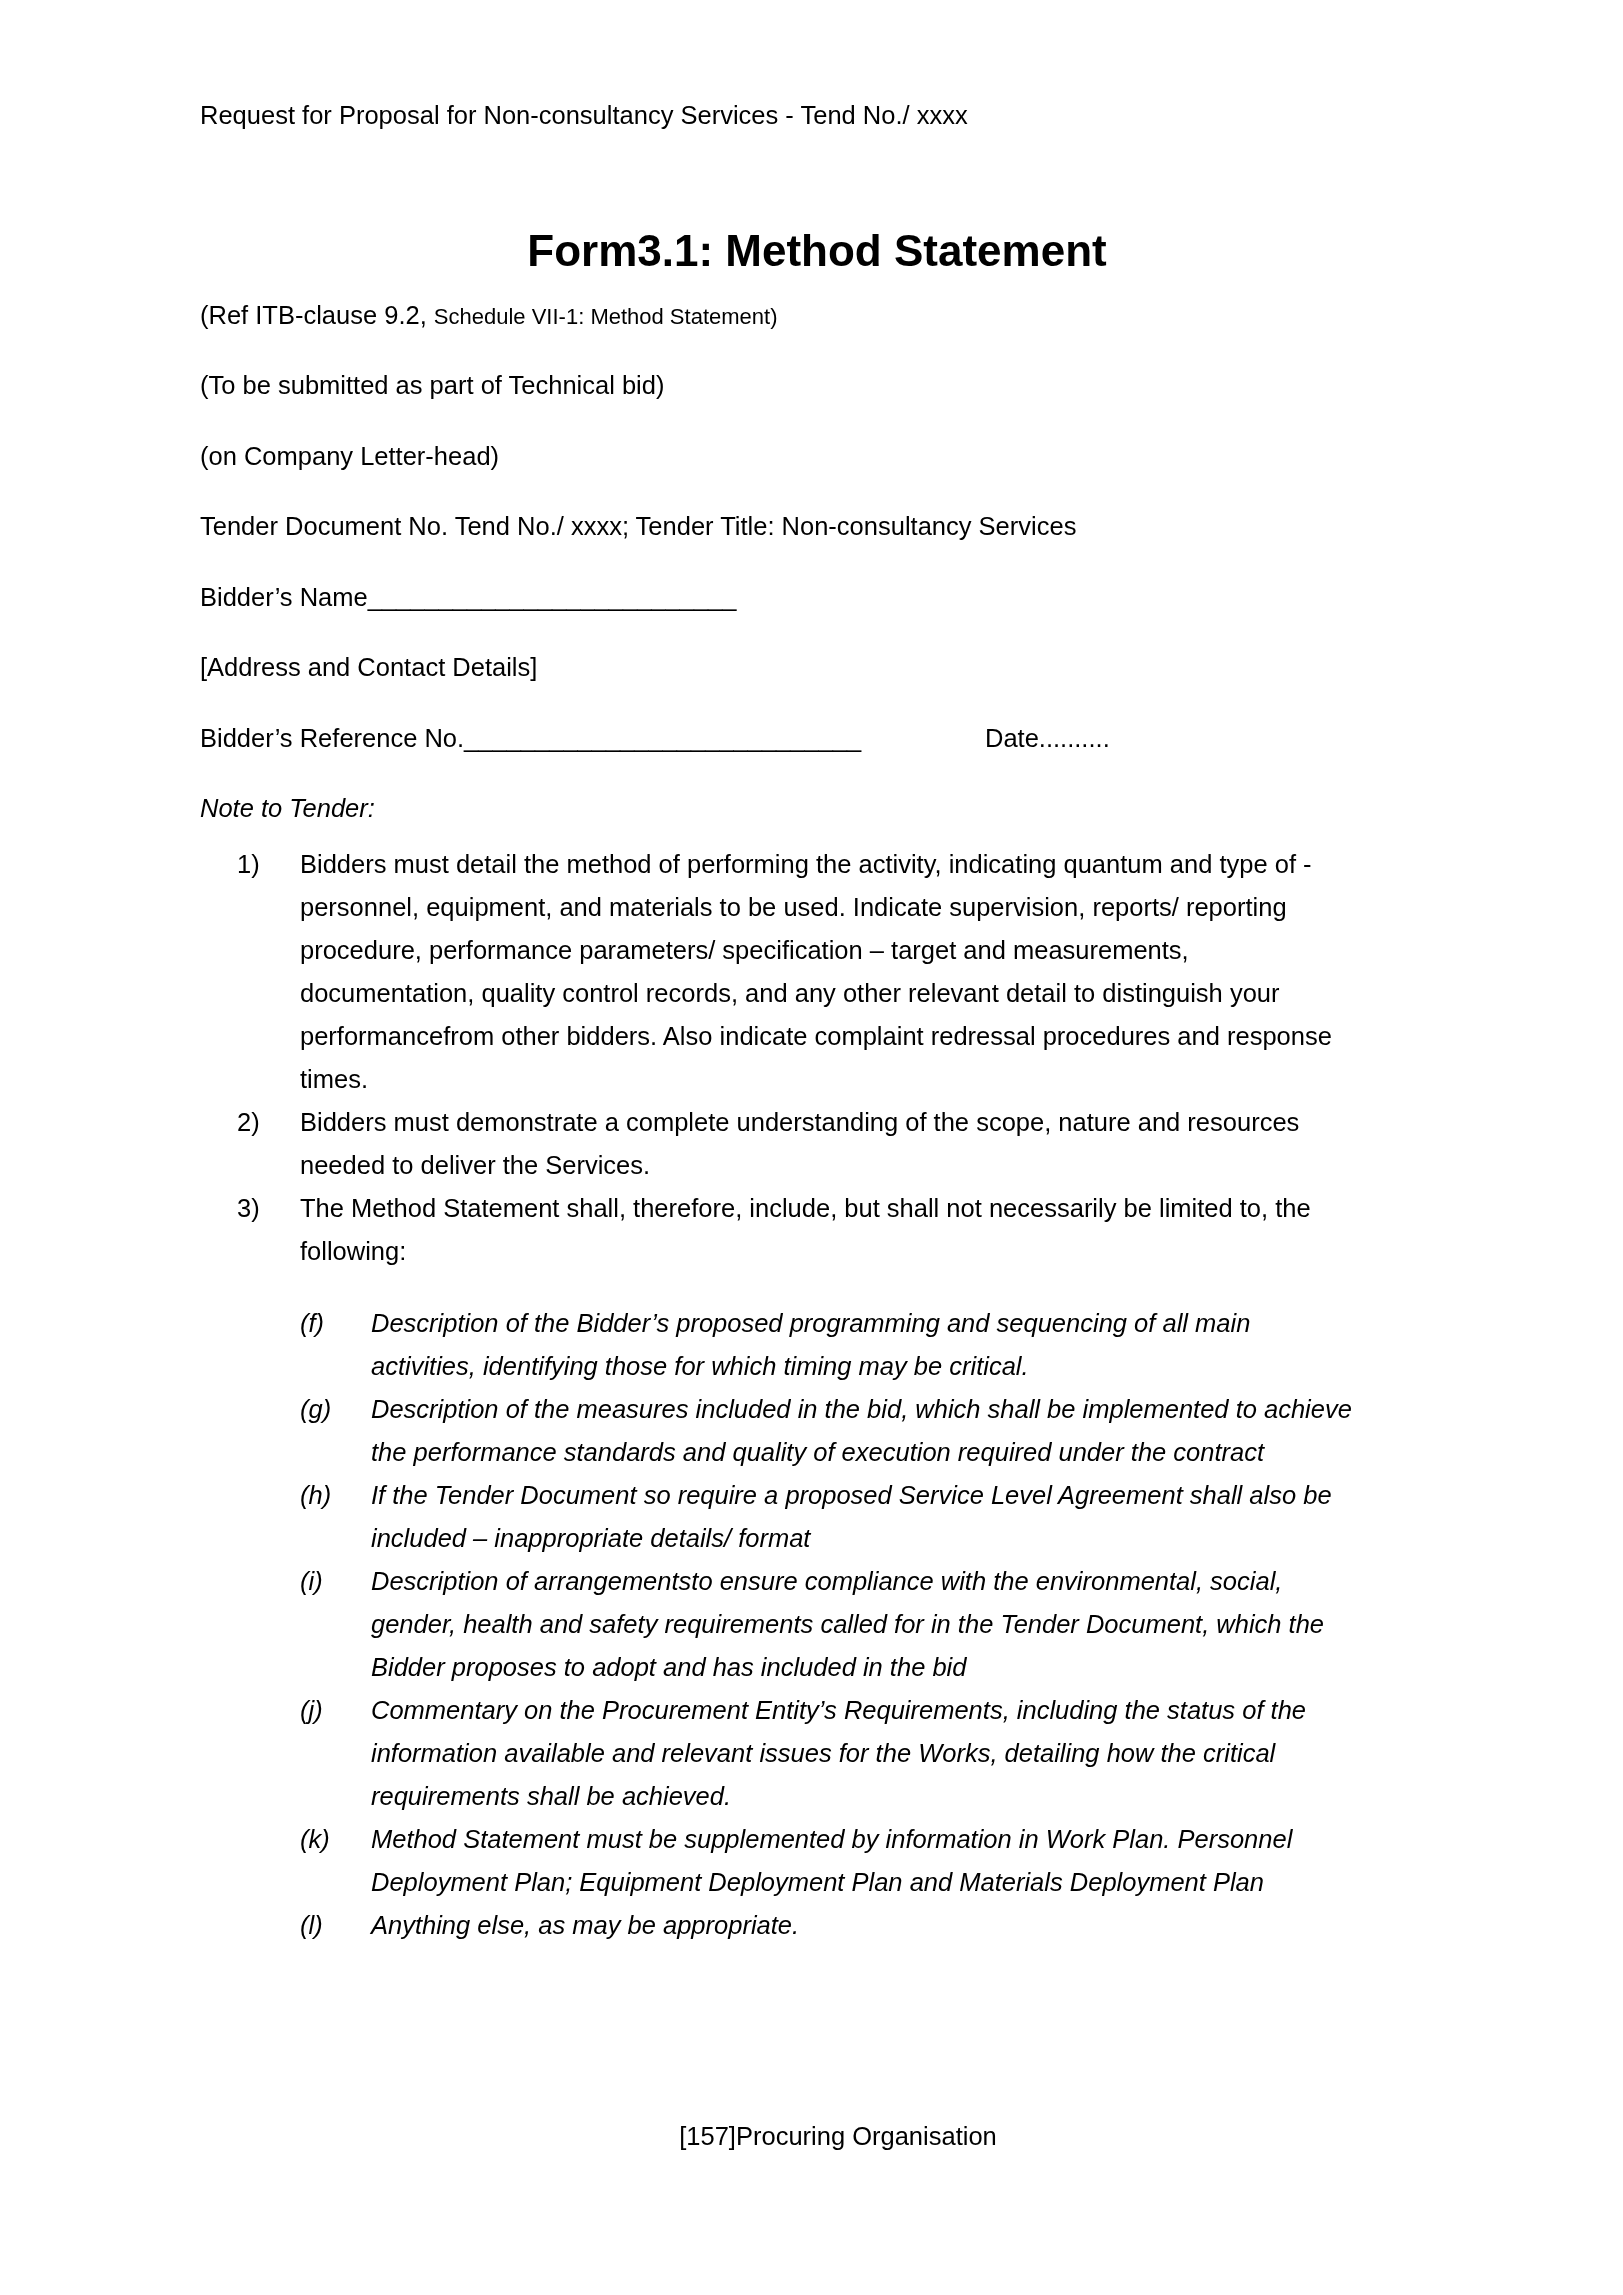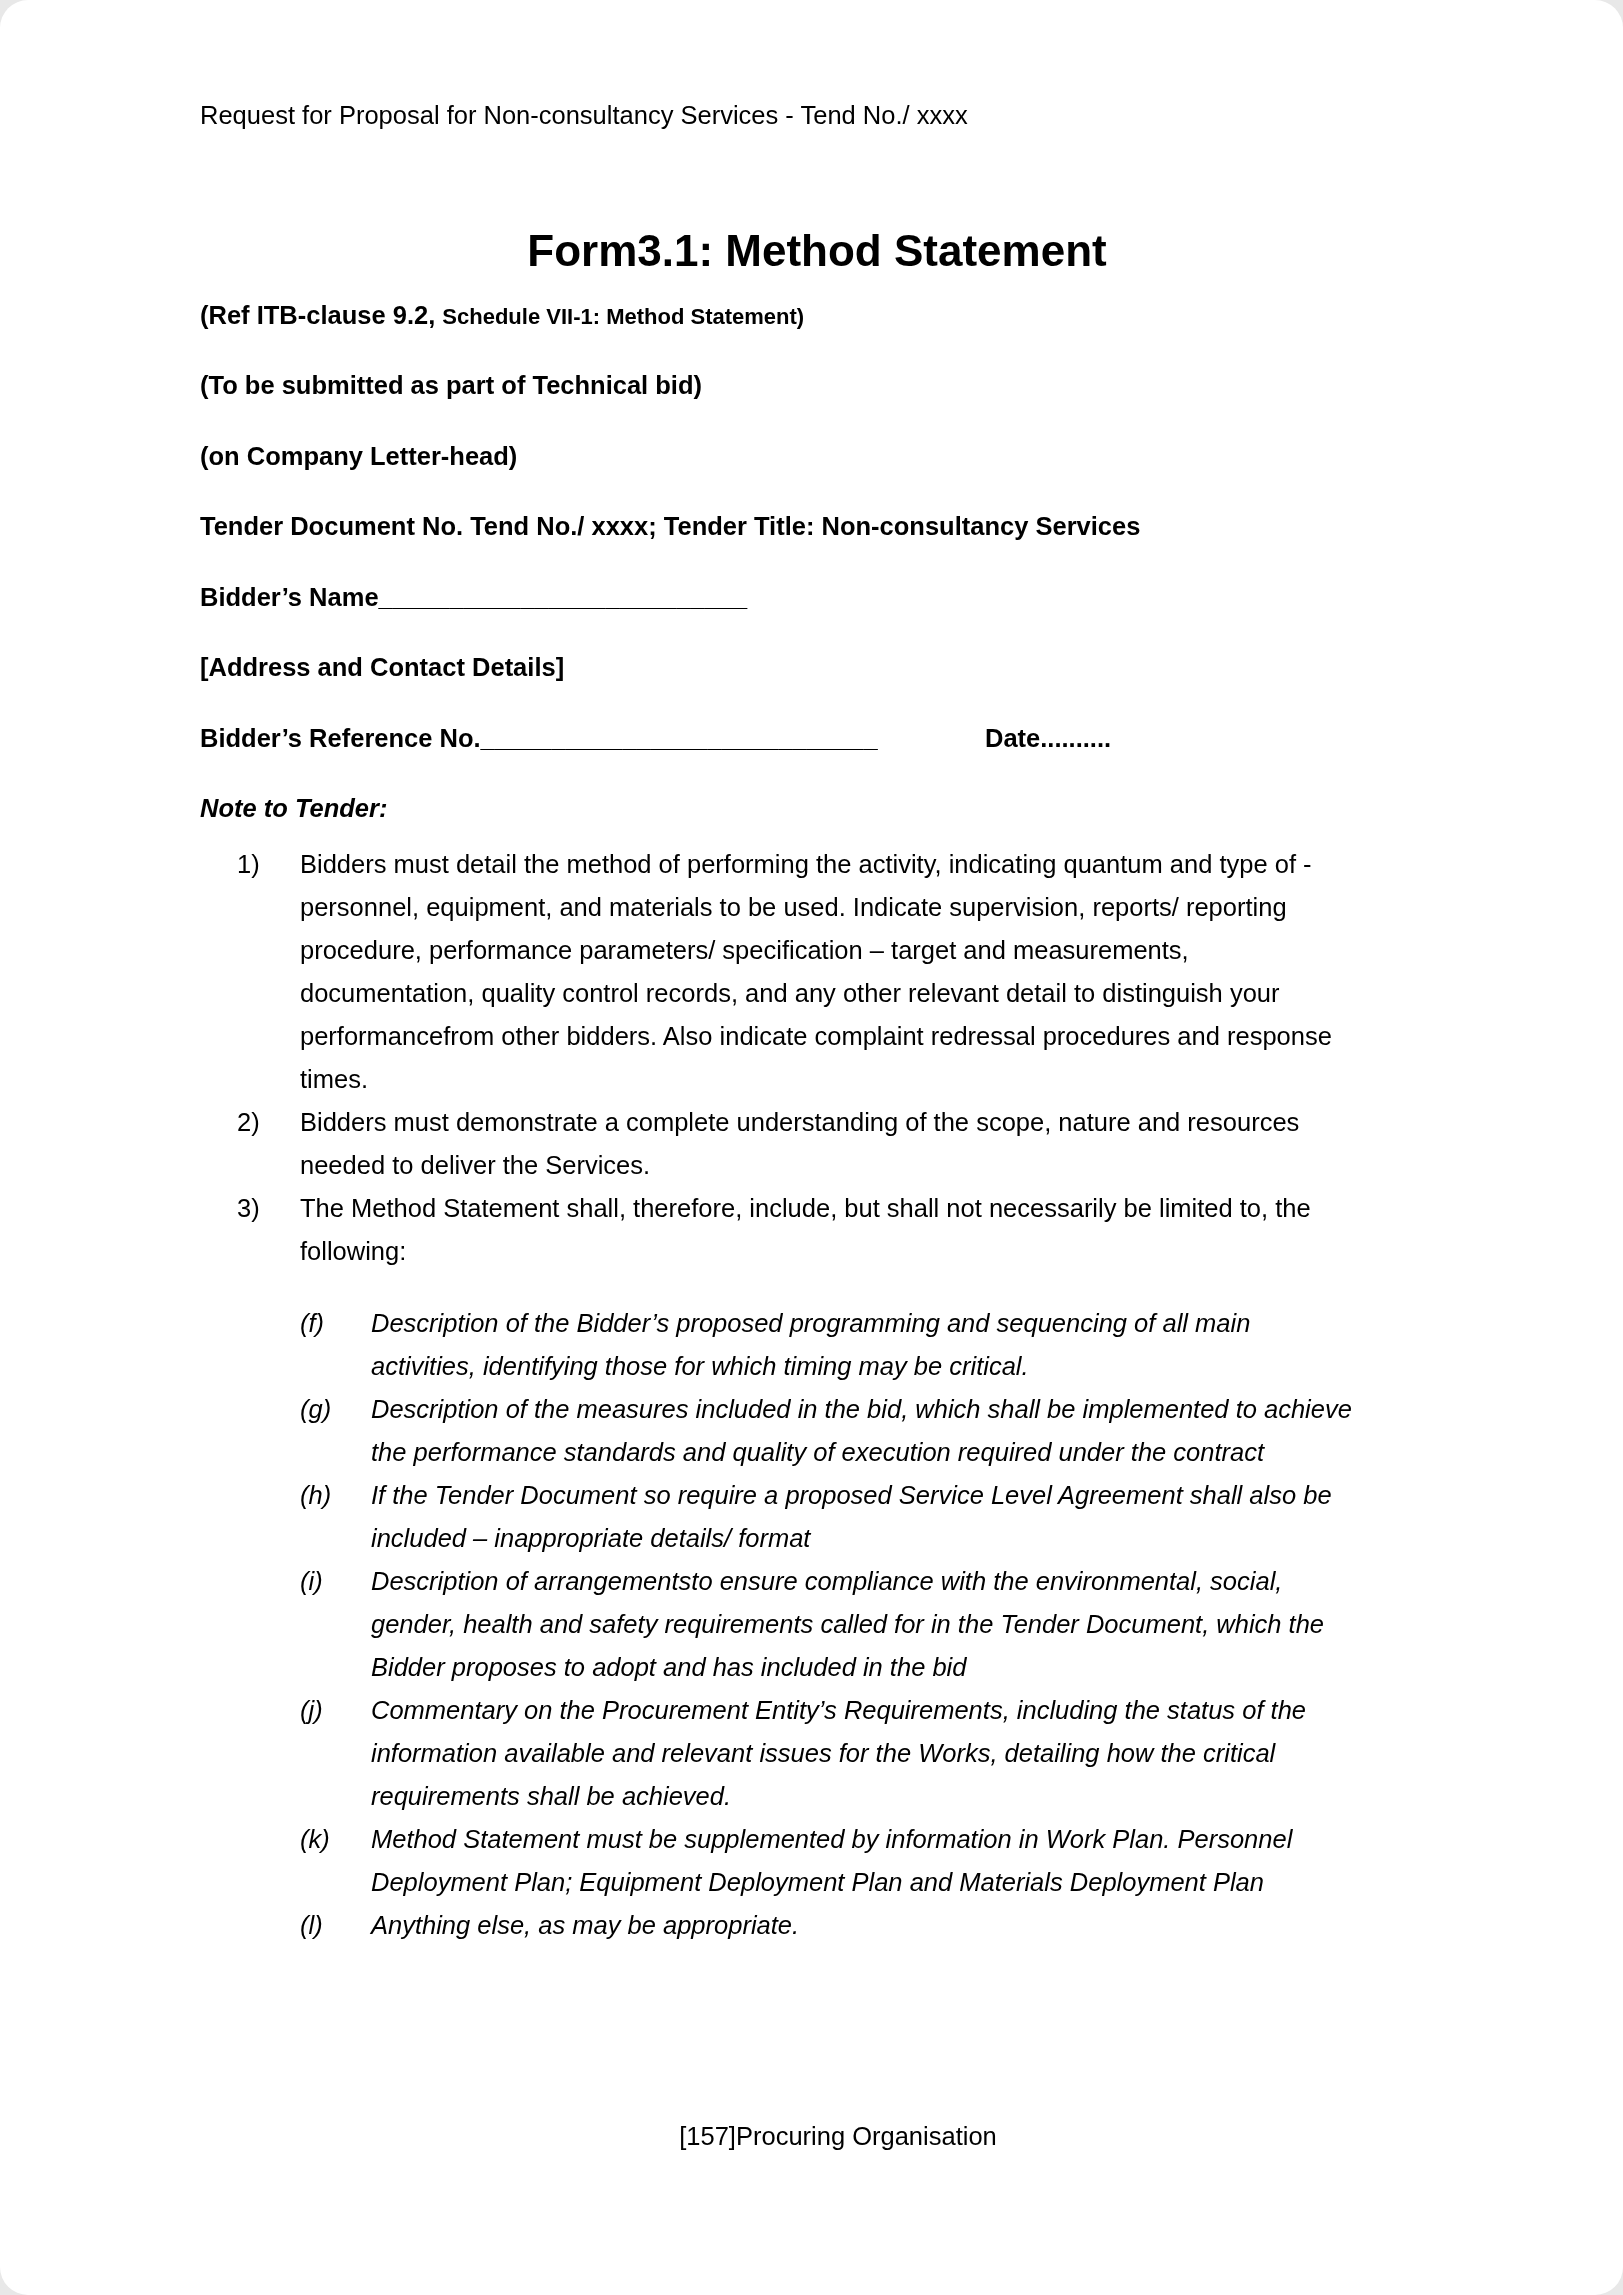--- a/index.html
+++ b/index.html
@@ -5,39 +5,38 @@
   html, body { margin: 0; padding: 0; background: #e8e8e8; }
   .page {
     position: relative;
     width: 1623px;
     height: 2295px;
     background: #ffffff;
     color: #000000;
     font-family: "Liberation Sans", sans-serif;
     overflow: hidden;
     margin: 0 auto;
-    border-radius: 28px;
   }
   .content {
     position: absolute;
     left: 200px;
     top: 94px;
     width: 1234px;
     font-size: 25.5px;
     line-height: 43px;
   }
   .header-line { margin: 0 0 90px 0; }
   .title {
     font-size: 44px;
     line-height: 47px;
     font-weight: 700;
     text-align: center;
     margin: 0 0 20px 0;
   }
-  .doc-line { margin: 0 0 27.5px 0; font-weight: bold; }
+  .doc-line { margin: 0 0 27.5px 0; }
   .ref-line { margin-bottom: 26px; }
   .ref-small { font-size: 22px; }
   .ref-no-line { position: relative; }
   .date-label { position: absolute; left: 785px; top: 0; }
   .note-heading { font-style: italic; margin-bottom: 13px; }
   .num-item { position: relative; padding-left: 100px; }
   .num-item .marker { position: absolute; left: 37px; top: 0; }
   .lines { white-space: pre; }
   .let-list { margin-top: 29.4px; }
   .let-item { position: relative; padding-left: 171px; font-style: italic; }

